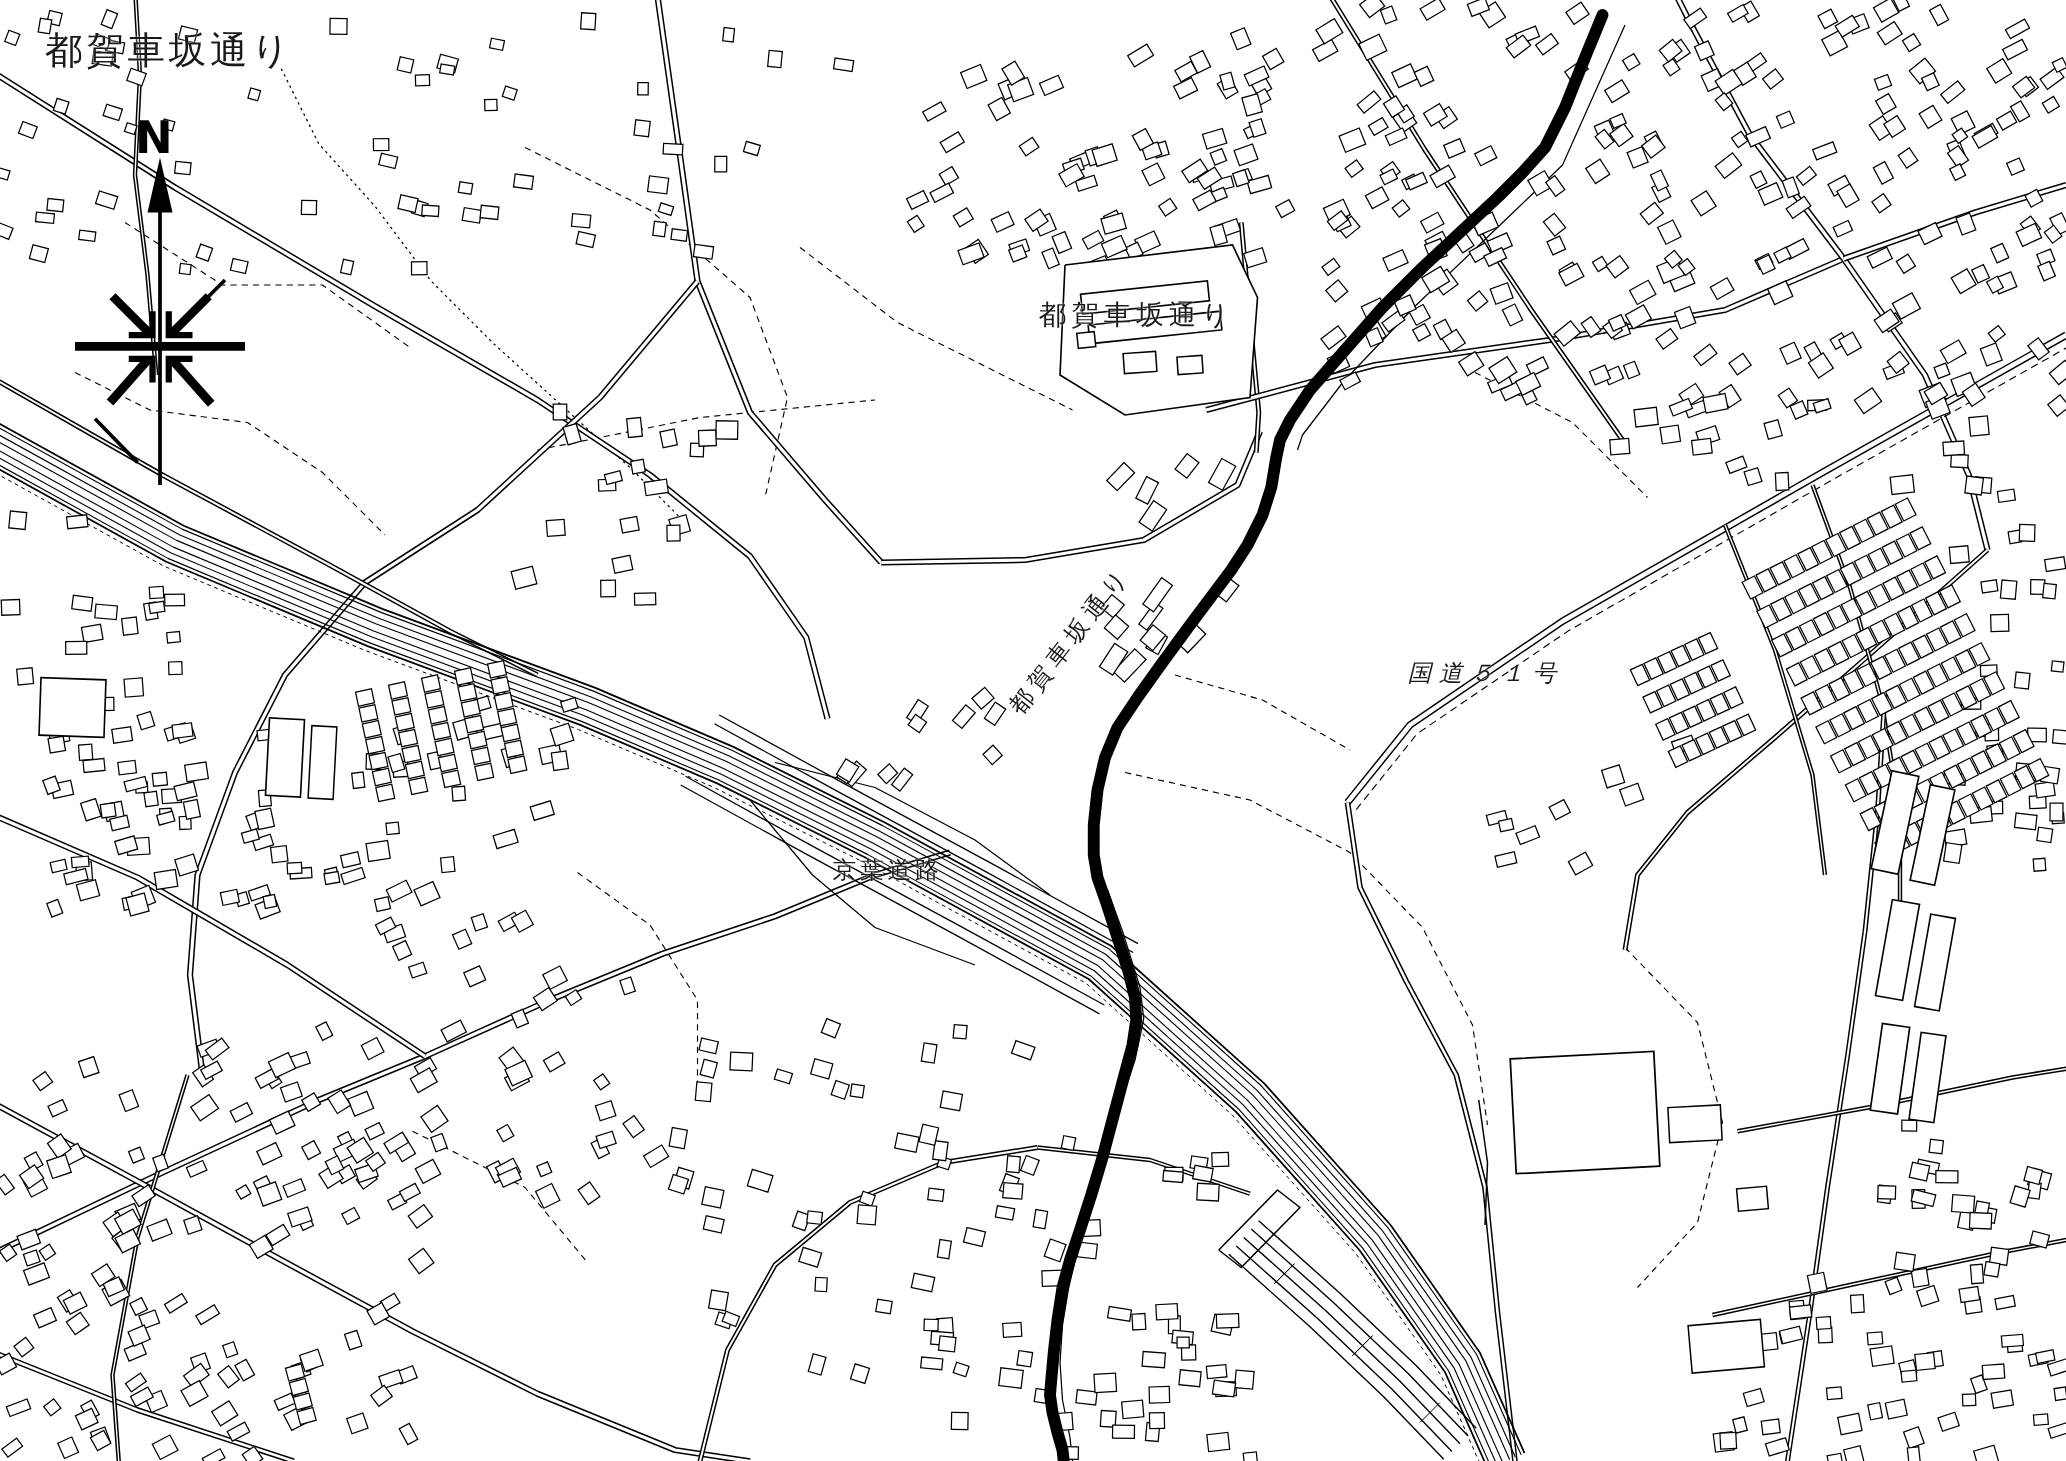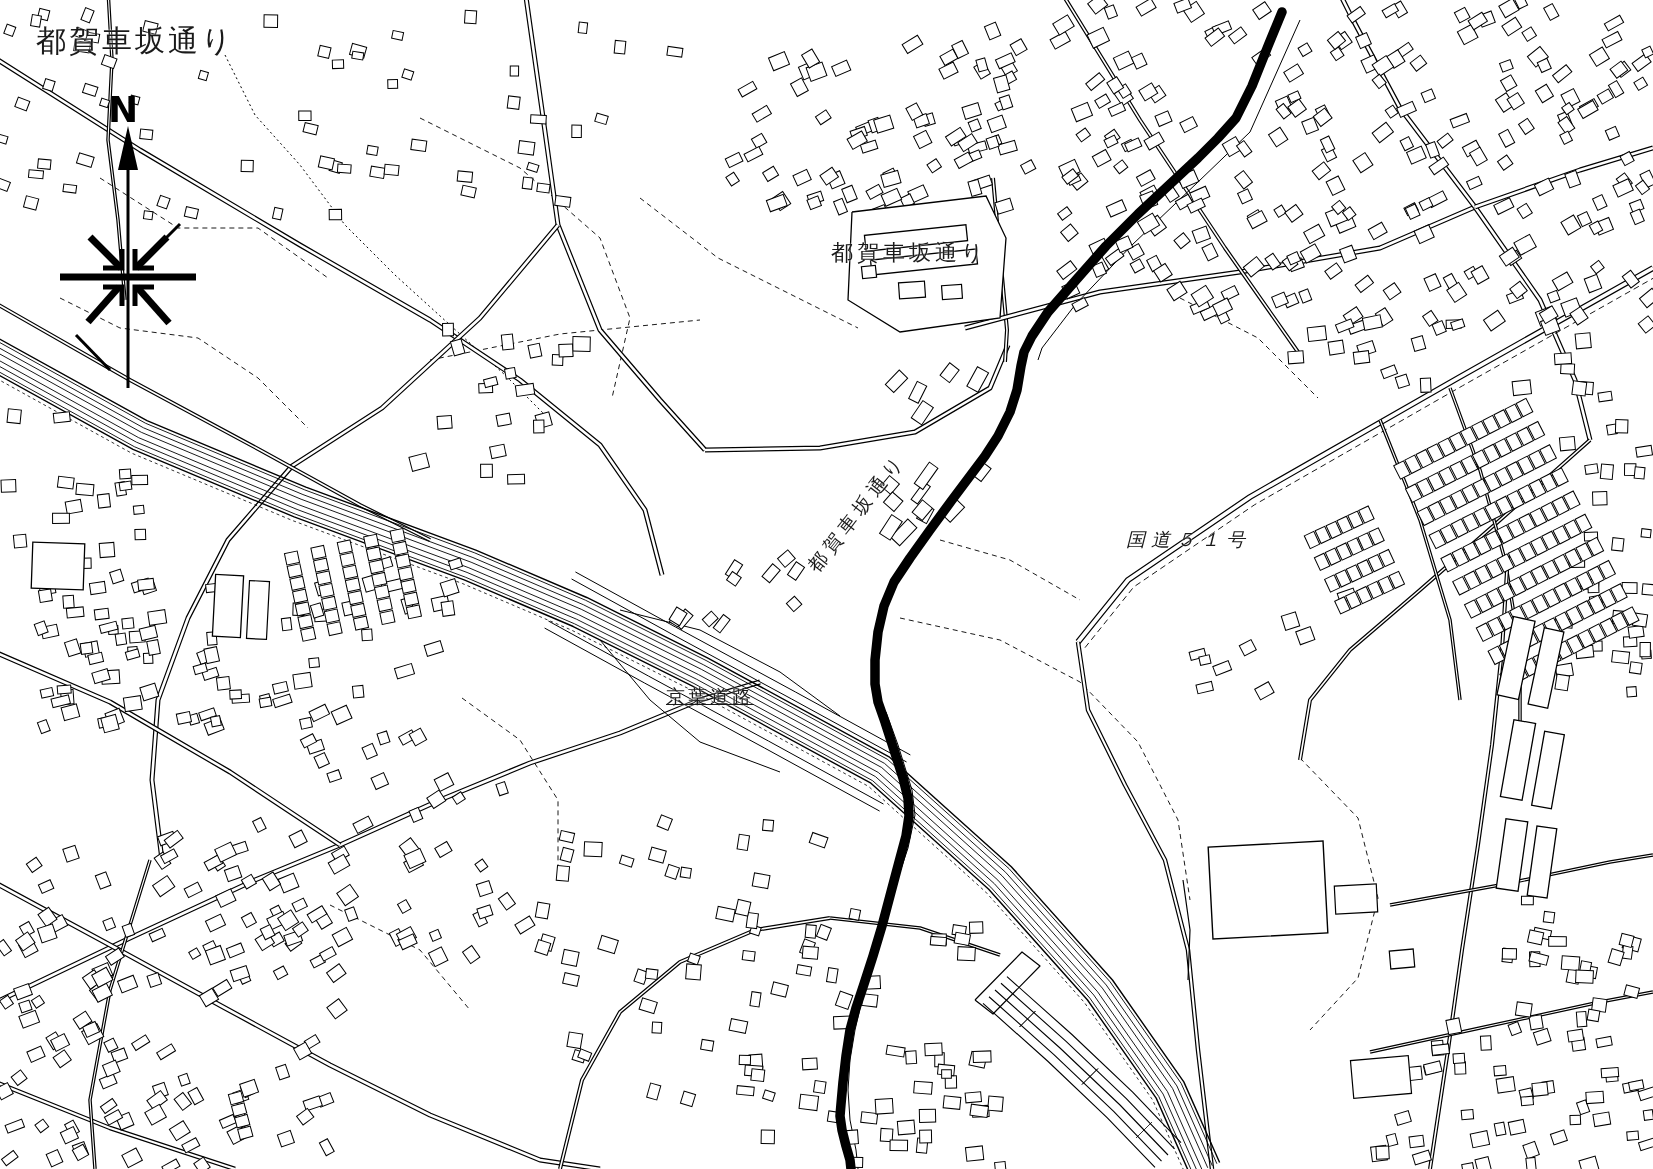--- a/index.html
+++ b/index.html
@@ -13,21 +13,21 @@
     font-family:"DejaVu Serif", serif;line-height:1;
     text-shadow:0 0 2px #fff;
   }
   #map-title{left:36px;top:26px;font-size:30px;letter-spacing:3px;}
   #school-label{left:831px;top:242px;font-size:22px;letter-spacing:4px;}
   #route-street-label{
     left:812px;top:560px;font-size:19px;letter-spacing:5px;
     transform:rotate(-52deg);transform-origin:0 50%;
   }
   #route51-label{left:1126px;top:530px;font-size:19px;letter-spacing:6px;font-style:italic;}
-  #keiyo-label{left:666px;top:687px;font-size:19px;letter-spacing:3px;text-decoration:underline;}
+  #keiyo-label{left:666px;top:687px;font-size:19px;letter-spacing:3px;}
 </style>
 </head>
 <body>
 
 <div id="stage">
   <svg id="linework" width="1653" height="1169" viewBox="0 0 1653 1169" xmlns="http://www.w3.org/2000/svg">
     <g id="g-dashes">
         <path d="M900 618 L1000 640 L1080 682 L1138 742 L1178 820 L1190 900" stroke="#000" stroke-width="0.9" fill="none" stroke-linejoin="round" stroke-dasharray="5 4"></path>
         <path d="M640 198 L718 258 L798 298 L858 328" stroke="#000" stroke-width="0.9" fill="none" stroke-linejoin="round" stroke-dasharray="5 4"></path>
         <path d="M420 118 L520 168 L600 238 L630 318 L612 398" stroke="#000" stroke-width="0.9" fill="none" stroke-linejoin="round" stroke-dasharray="5 4"></path>

